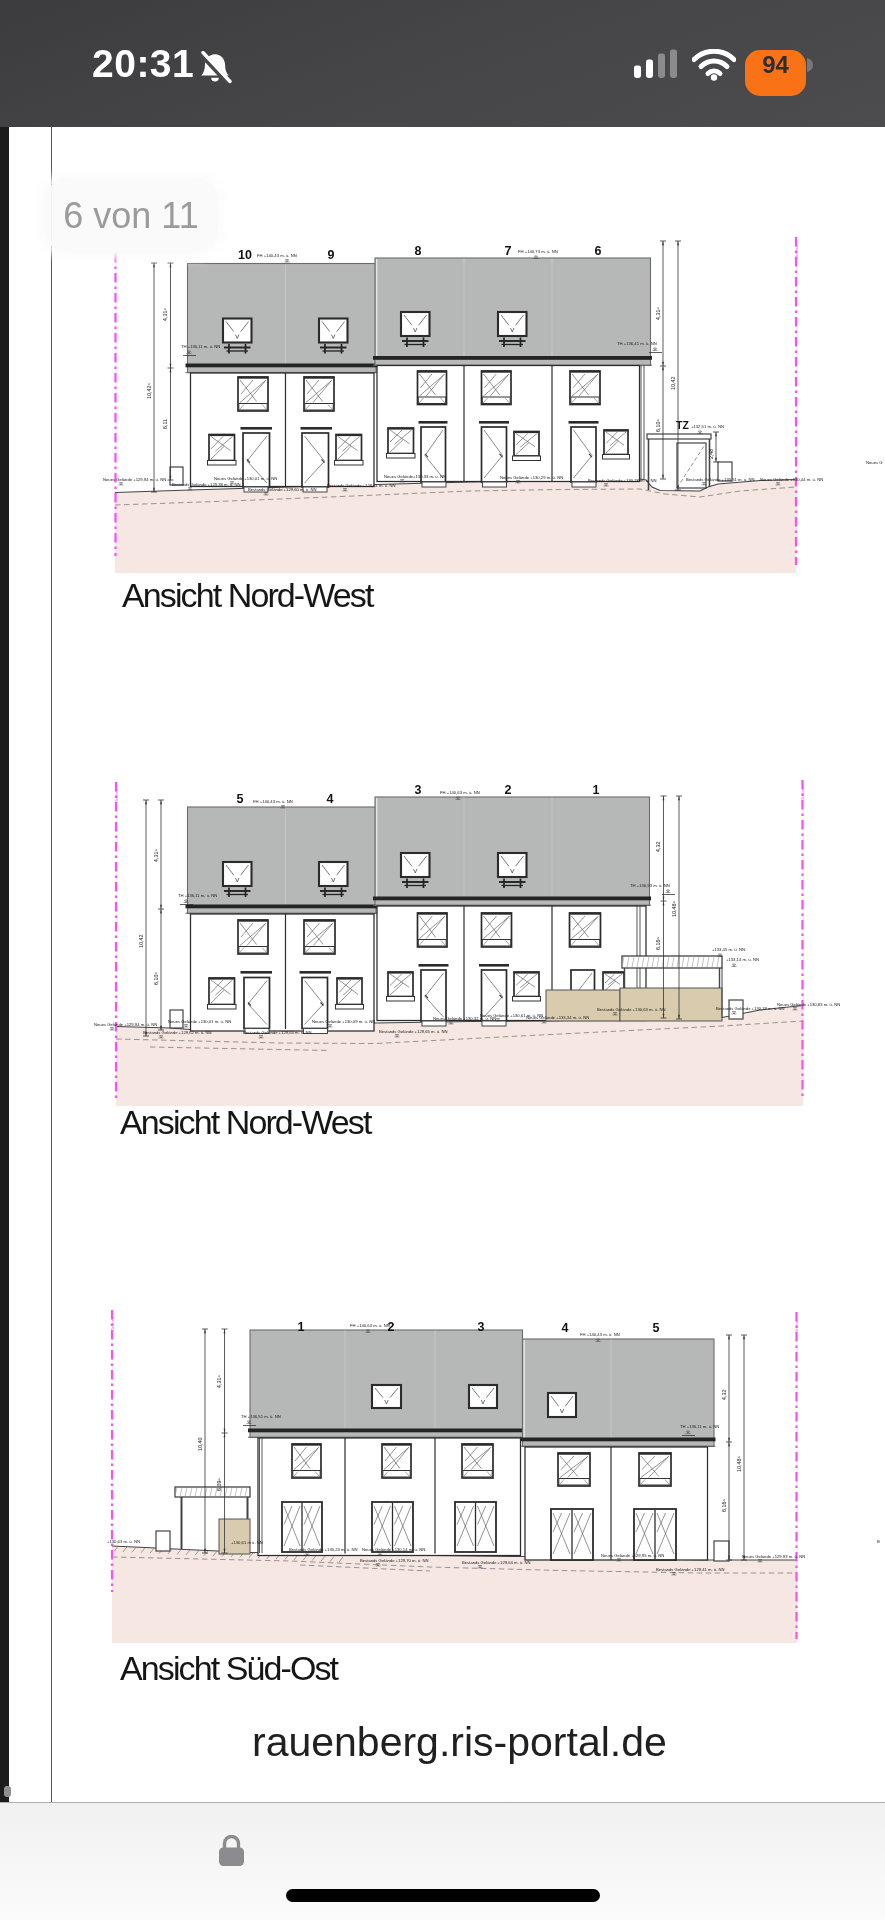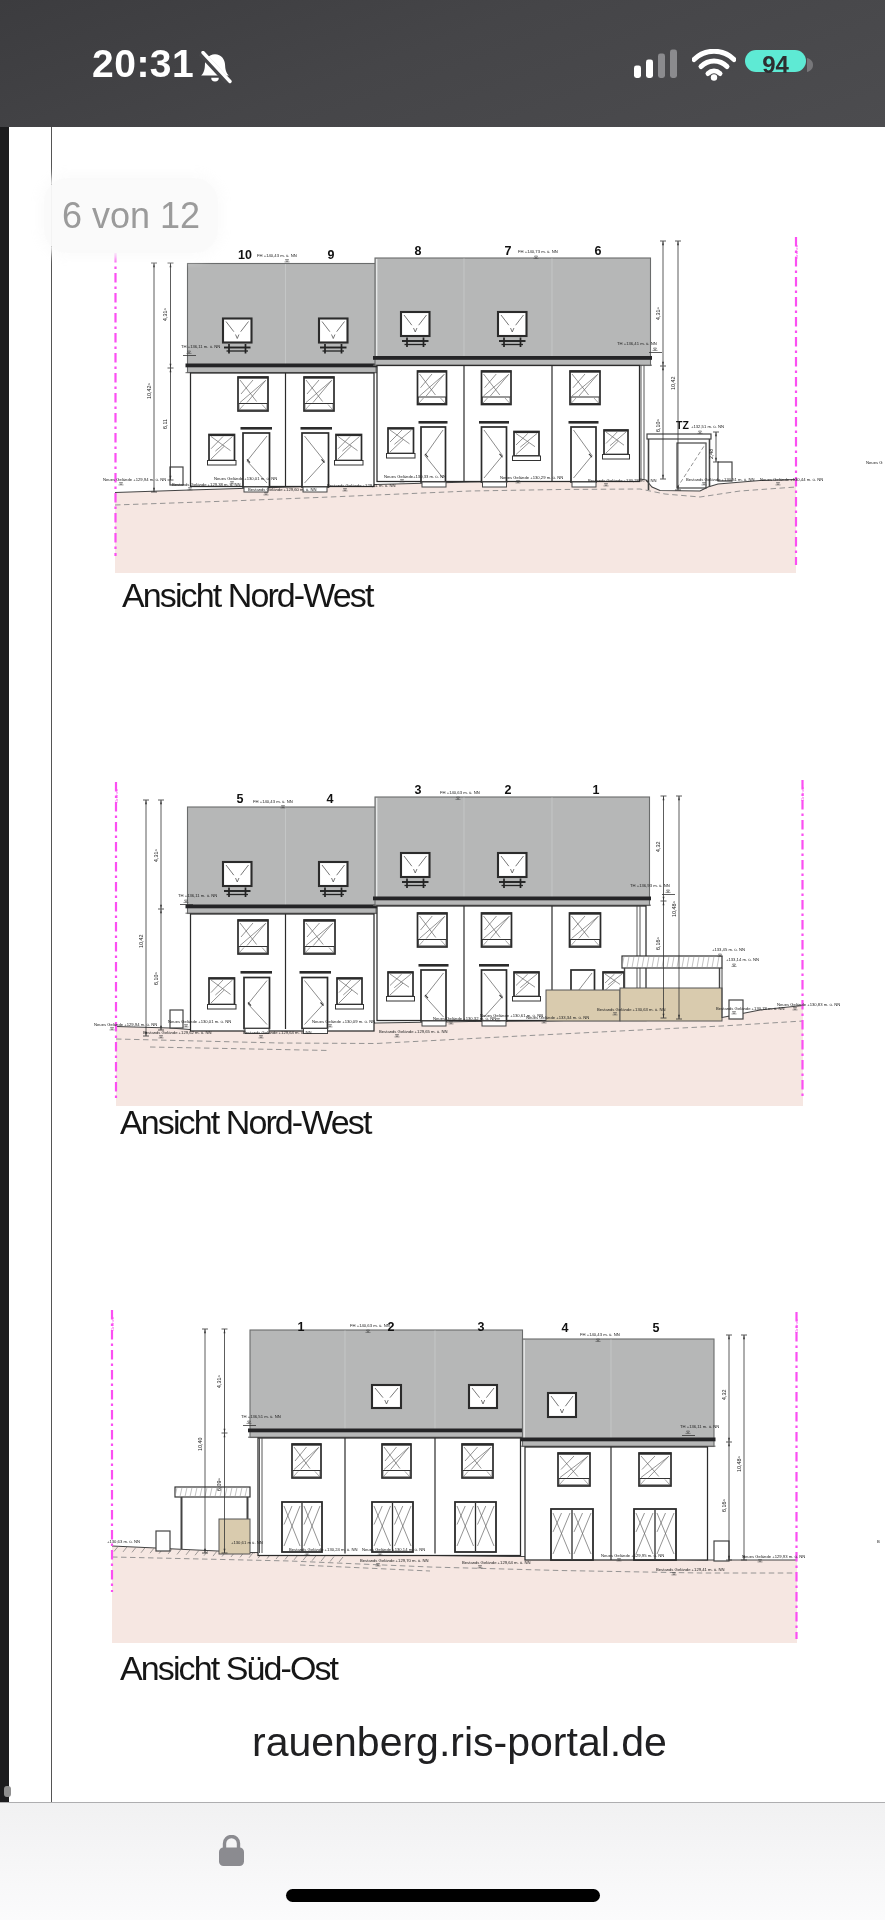--- a/index.html
+++ b/index.html
@@ -25,21 +25,21 @@
 <rect x="38" y="1.5" width="7" height="28.5" rx="2.4" fill="#8b8b8e"></rect>
 </svg>
 
 <svg class="abs" style="left:692px;top:49px" width="44" height="32" viewBox="0 0 44 32">
 <path d="M2 10.5 C13 -0.5 31 -0.5 42 10.5" fill="none" stroke="#fff" stroke-width="5" stroke-linecap="round"></path>
 <path d="M9 17.5 C16.5 10 27.5 10 35 17.5" fill="none" stroke="#fff" stroke-width="5" stroke-linecap="round"></path>
 <path d="M16 24.5 C19.5 21.2 24.5 21.2 28 24.5" fill="none" stroke="#fff" stroke-width="5" stroke-linecap="round"></path>
 <circle cx="22" cy="28.5" r="3.2" fill="#fff"></circle>
 </svg>
 
-<div class="abs" style="left:745px;top:50px;width:61px;height:22px;background:#5eead4;border-radius:15px;color:#2e2e30;font-size:24px;font-weight:600;text-align:center;line-height:30px;">94</div>
+<div class="abs" style="left:745px;top:50px;width:61px;height:46px;background:#f97316;border-radius:15px;color:#2e2e30;font-size:24px;font-weight:600;text-align:center;line-height:30px;">94</div>
 <svg class="abs" style="left:806px;top:58px" width="8" height="14" viewBox="0 0 8 14">
 <path d="M1 0 C5.5 1.5 7 4 7 7 C7 10 5.5 12.5 1 14 Z" fill="#77777a"></path>
 </svg>
 
 <div class="abs" style="left:0;top:127px;width:9px;height:1675px;background:#1c1c1e;"></div>
 
 <div class="abs" style="left:4px;top:1786px;width:7px;height:11px;background:#8f8f8f;border-radius:3px;"></div>
 
 <div class="abs" style="left:50.5px;top:127px;width:1.6px;height:1675px;background:#555;"></div>
 <svg class="abs" style="left:0;top:0" width="885" height="1920" viewBox="0 0 885 1920">
@@ -1033,21 +1033,21 @@
         <line x1="671.5" y1="1574.9" x2="676.5" y2="1574.9" stroke="#444" stroke-width="0.55" stroke-linecap="butt"></line>
         <text x="877" y="1543" font-size="4.2" fill="#222" text-anchor="start">B</text>
       </g>
 
 <text x="120" y="1680" font-size="34" fill="#161616" text-anchor="start" letter-spacing="-1.9">Ansicht Süd-Ost</text>
 </g>
 </svg>
 
 <div class="abs" style="left:44px;top:178px;width:174px;height:75px;background:rgba(250,250,250,0.96);border-radius:24px;box-shadow:0 0 10px 6px rgba(252,252,252,0.95), 0 1px 4px rgba(0,0,0,0.03);"></div>
 
-<div class="abs" style="left:44px;top:178px;width:174px;height:75px;color:#9b9b9b;font-size:36px;line-height:75px;text-align:center;">6 von 12</div>
+<div class="abs" style="left:44px;top:178px;width:174px;height:75px;color:#9b9b9b;font-size:36px;line-height:75px;text-align:center;">6 von 11</div>
 
 <div class="abs" style="left:0;top:1802px;width:885px;height:118px;background:linear-gradient(180deg,#f1f1f2,#fbfbfc);border-top:1px solid #aeaeb0;"></div>
 
 <svg class="abs" style="left:218px;top:1835px" width="27" height="31" viewBox="0 0 27 31">
 <rect x="1" y="12.5" width="25" height="18.5" rx="4.5" fill="#8b8b90"></rect>
 <path d="M6.5 14 V 8.5 a7 7 0 0 1 14 0 V 14" fill="none" stroke="#8b8b90" stroke-width="3.4"></path>
 </svg>
 
 <div class="abs" style="left:252px;top:1719px;color:#202022;font-size:41px;">rauenberg.ris-portal.de</div>
 

